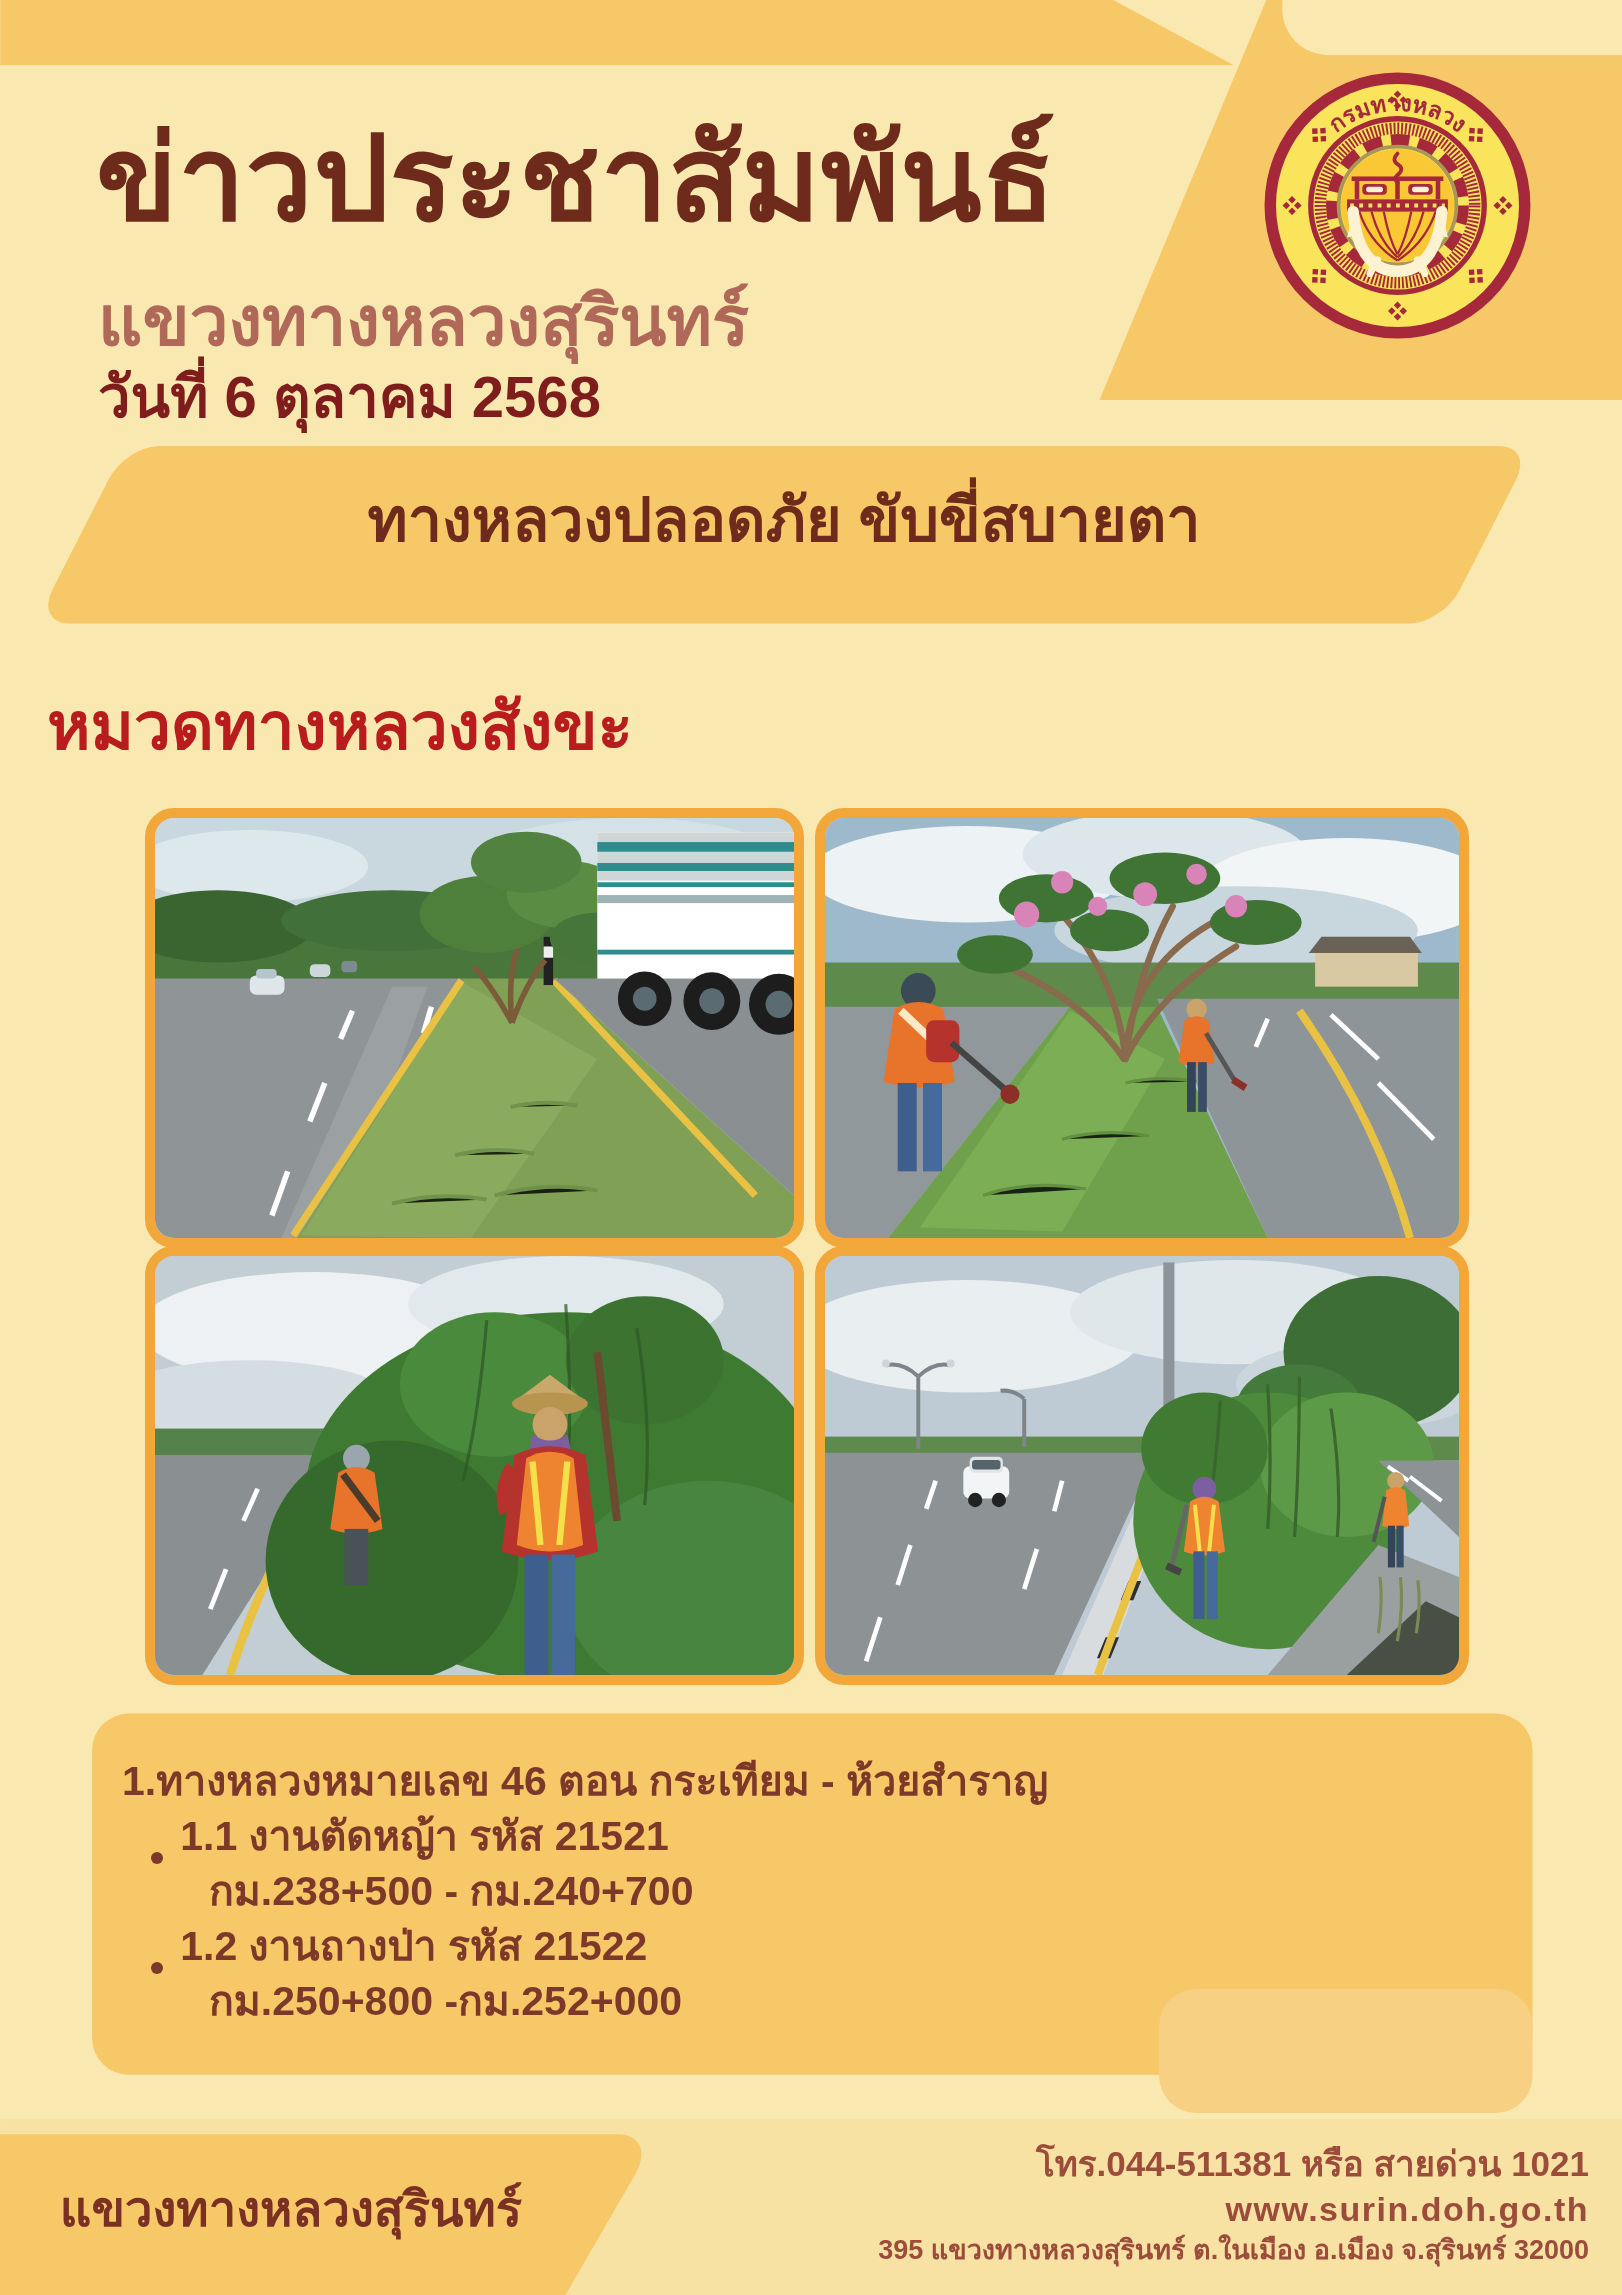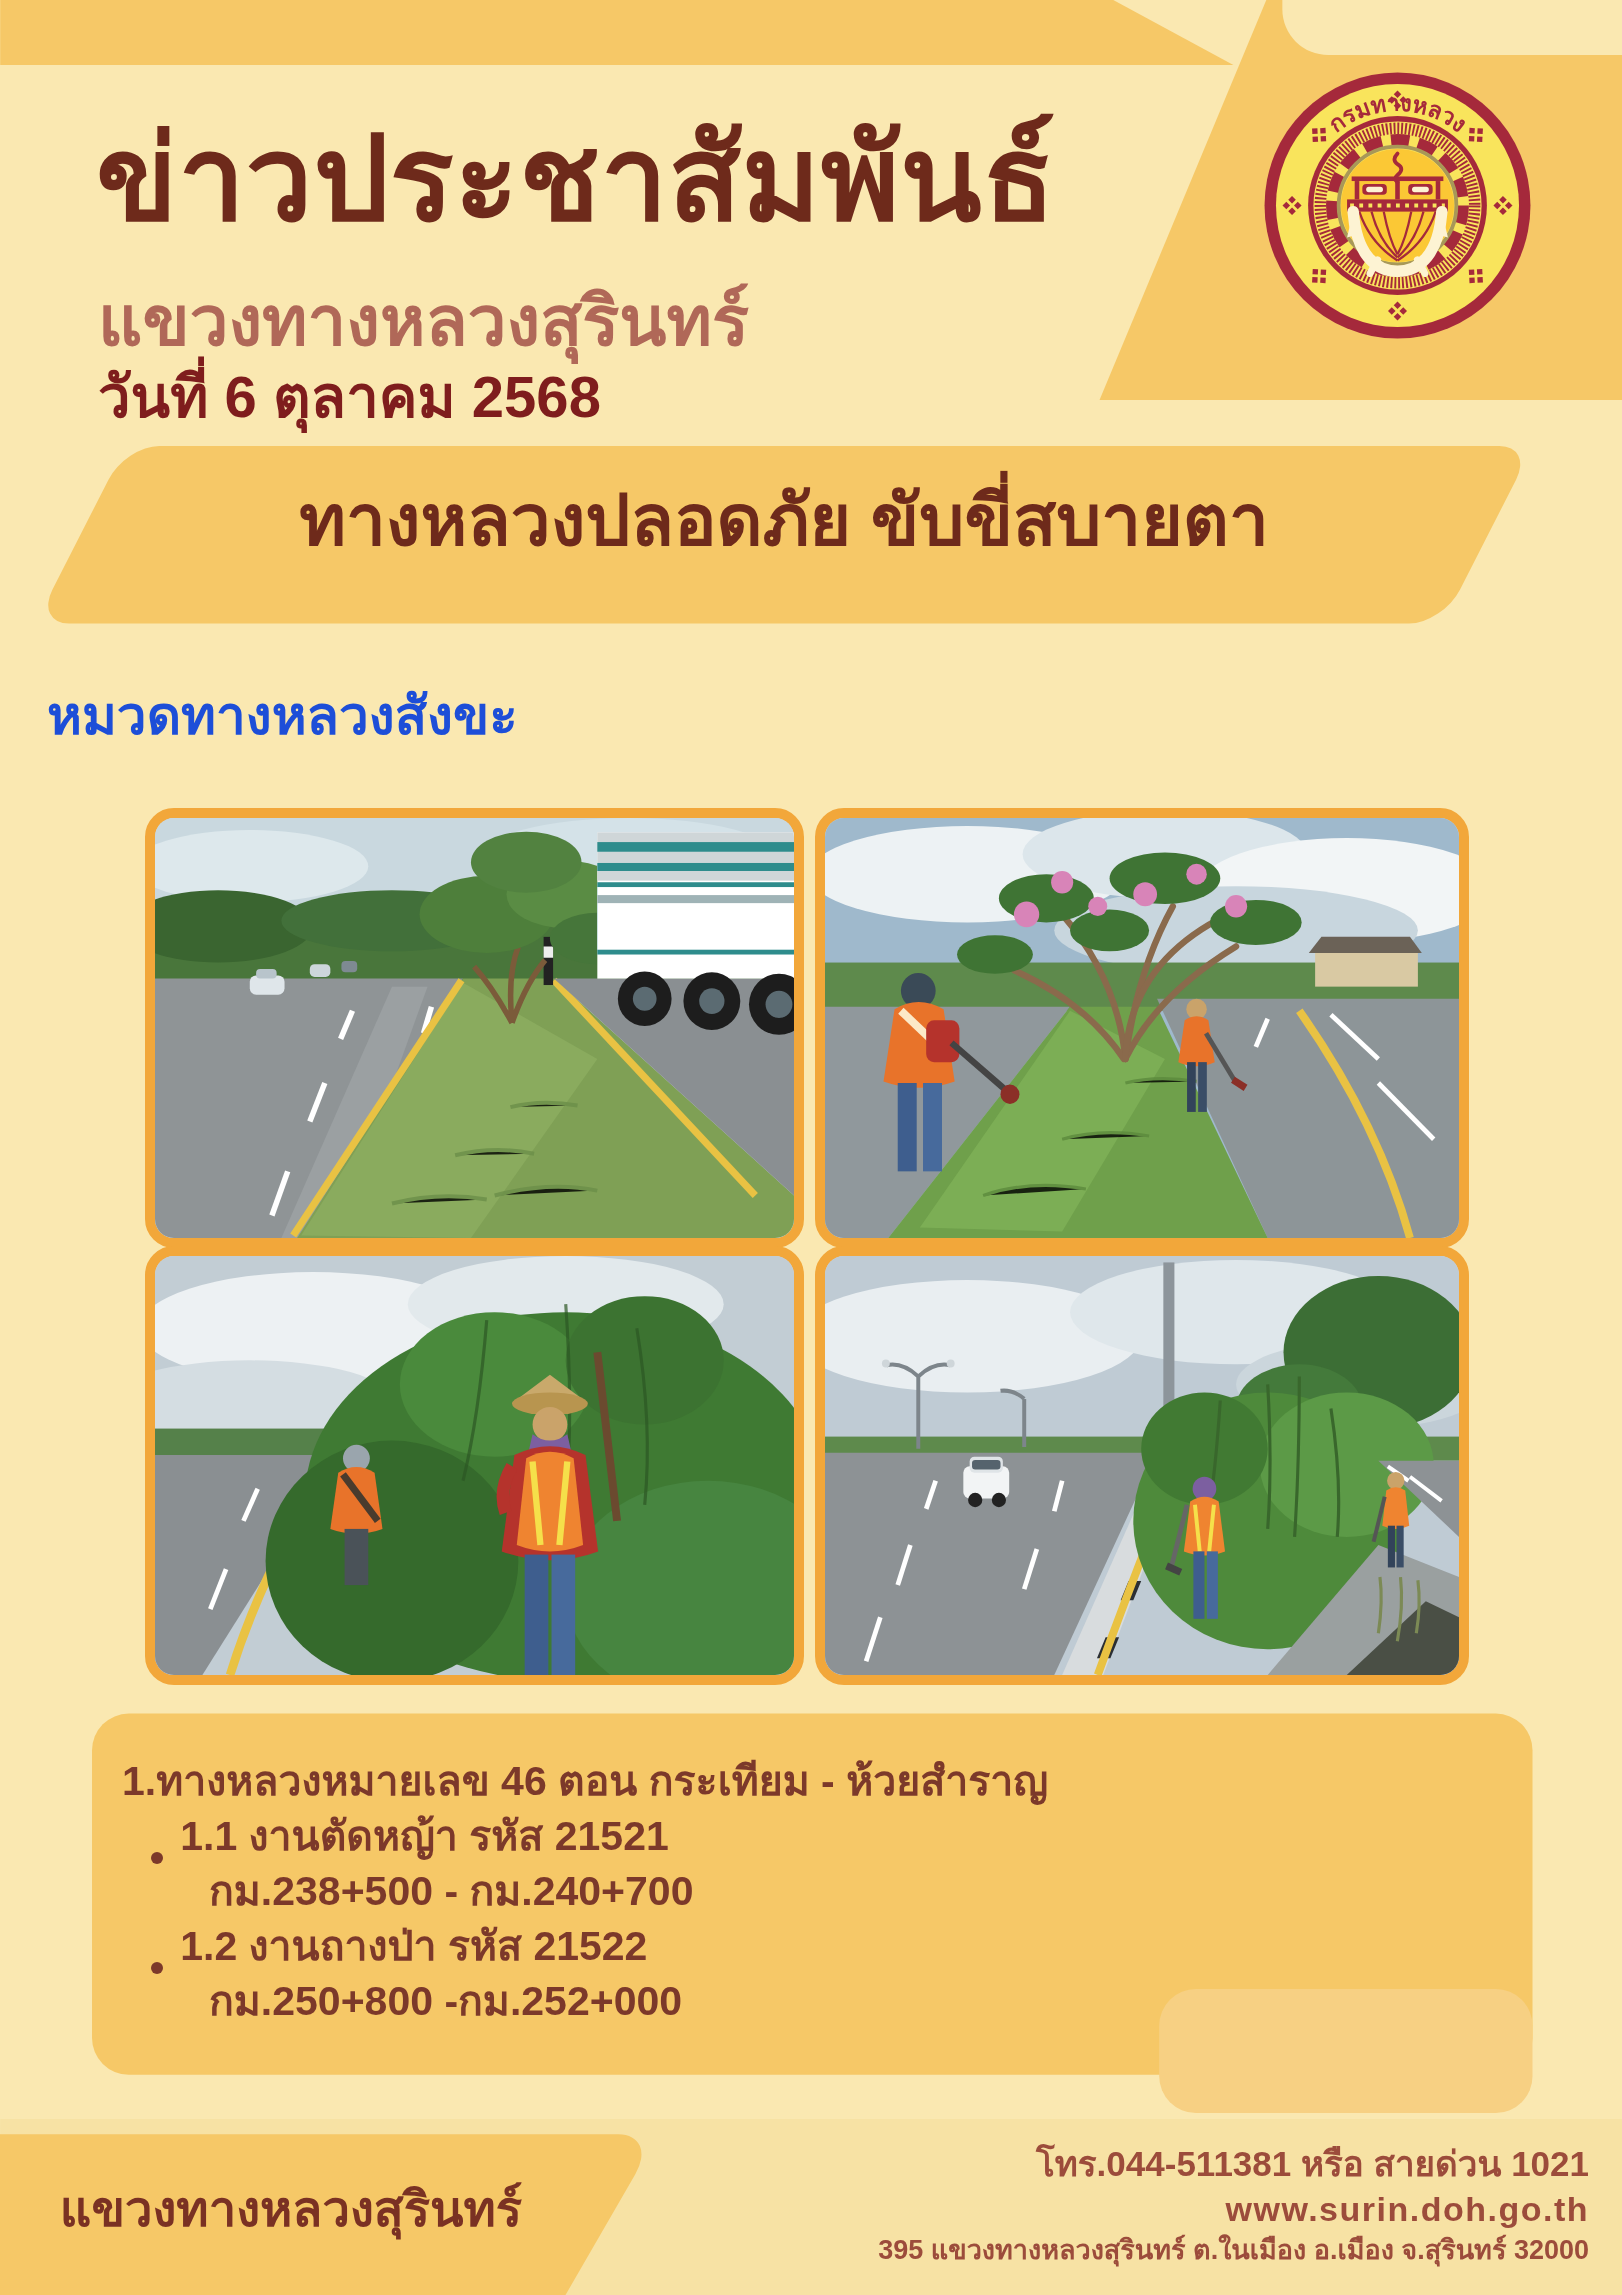--- a/index.html
+++ b/index.html
@@ -9,22 +9,22 @@
     font-family:"Liberation Sans","DejaVu Sans",sans-serif;
   }
   .abs{position:absolute;}
   svg{display:block;}
   
   .header-title{left:96px;top:83px;font-size:119px;font-weight:bold;color:#6E2A1B;letter-spacing:0.8px;}
   .header-subtitle{left:98px;top:266px;font-size:69px;font-weight:bold;color:#B06858;}
   .header-date{left:98px;top:350px;font-size:58px;font-weight:bold;color:#7f1d1d;}
   .banner-text{left:80px;top:446px;width:1408px;height:146px;
     display:flex;align-items:center;justify-content:center;
-    font-size:71px;font-weight:bold;color:#6E2A1B;}
-  .section-title{left:47px;top:673px;font-size:53px;font-weight:bold;color:#1d4ed8;}
+    font-size:61px;font-weight:bold;color:#6E2A1B;}
+  .section-title{left:47px;top:673px;font-size:66px;font-weight:bold;color:#b91c1c;}
   
   .photo{border:10px solid #F2A73A;border-radius:29px;overflow:hidden;background:#cfd8dc;}
   .photo svg{width:100%;height:100%;}
   .p1{left:145px;top:808px;width:639px;height:420px;}
   .p2{left:815px;top:808px;width:634px;height:420px;}
   .p3{left:145px;top:1246px;width:639px;height:419px;}
   .p4{left:815px;top:1246px;width:634px;height:419px;}
   
   .details{left:122px;top:1754px;width:1377px;color:#7C392A;font-weight:bold;}
   .details .heading{font-size:41px;line-height:55px;}

